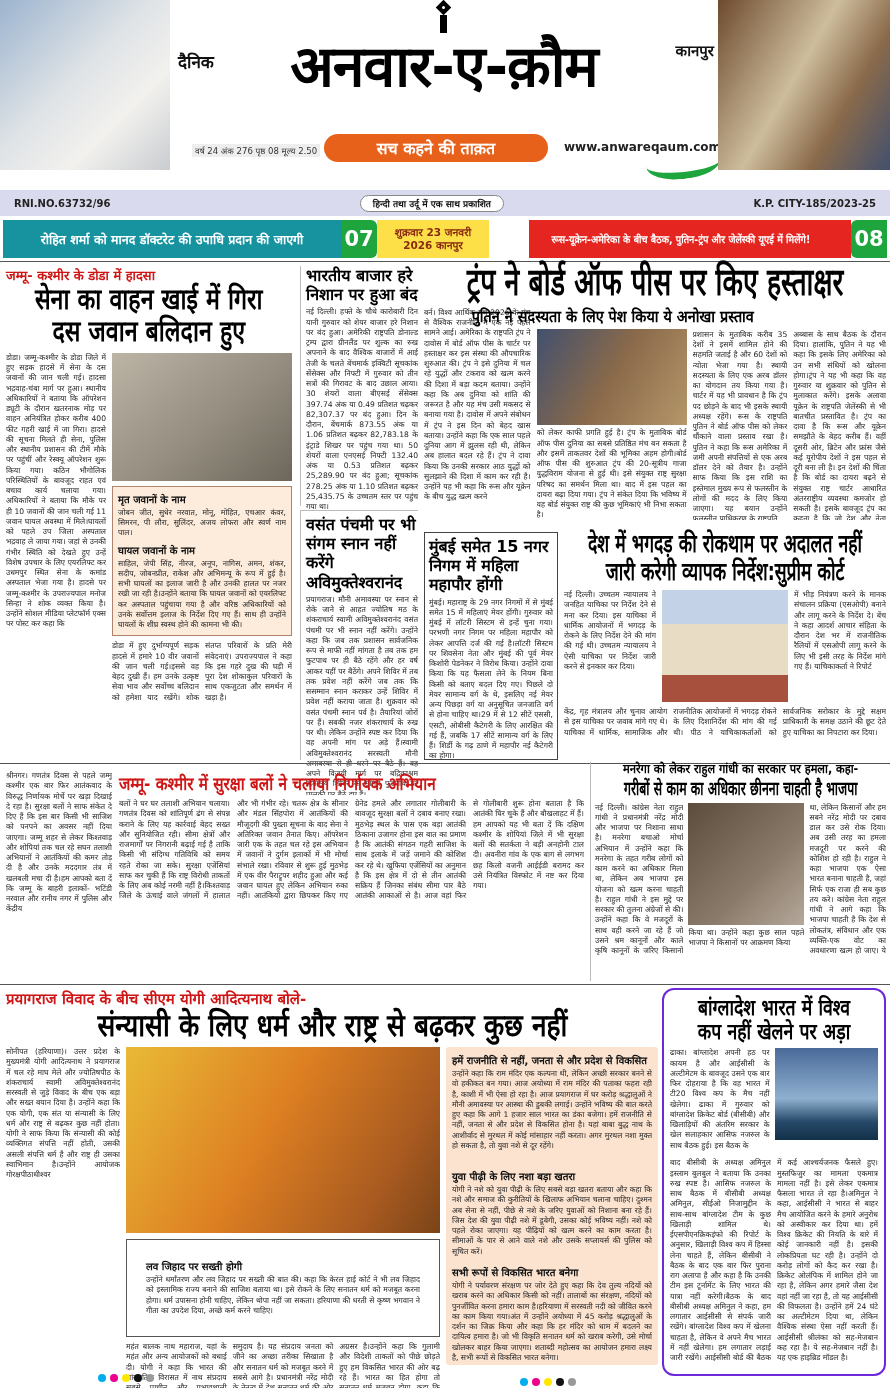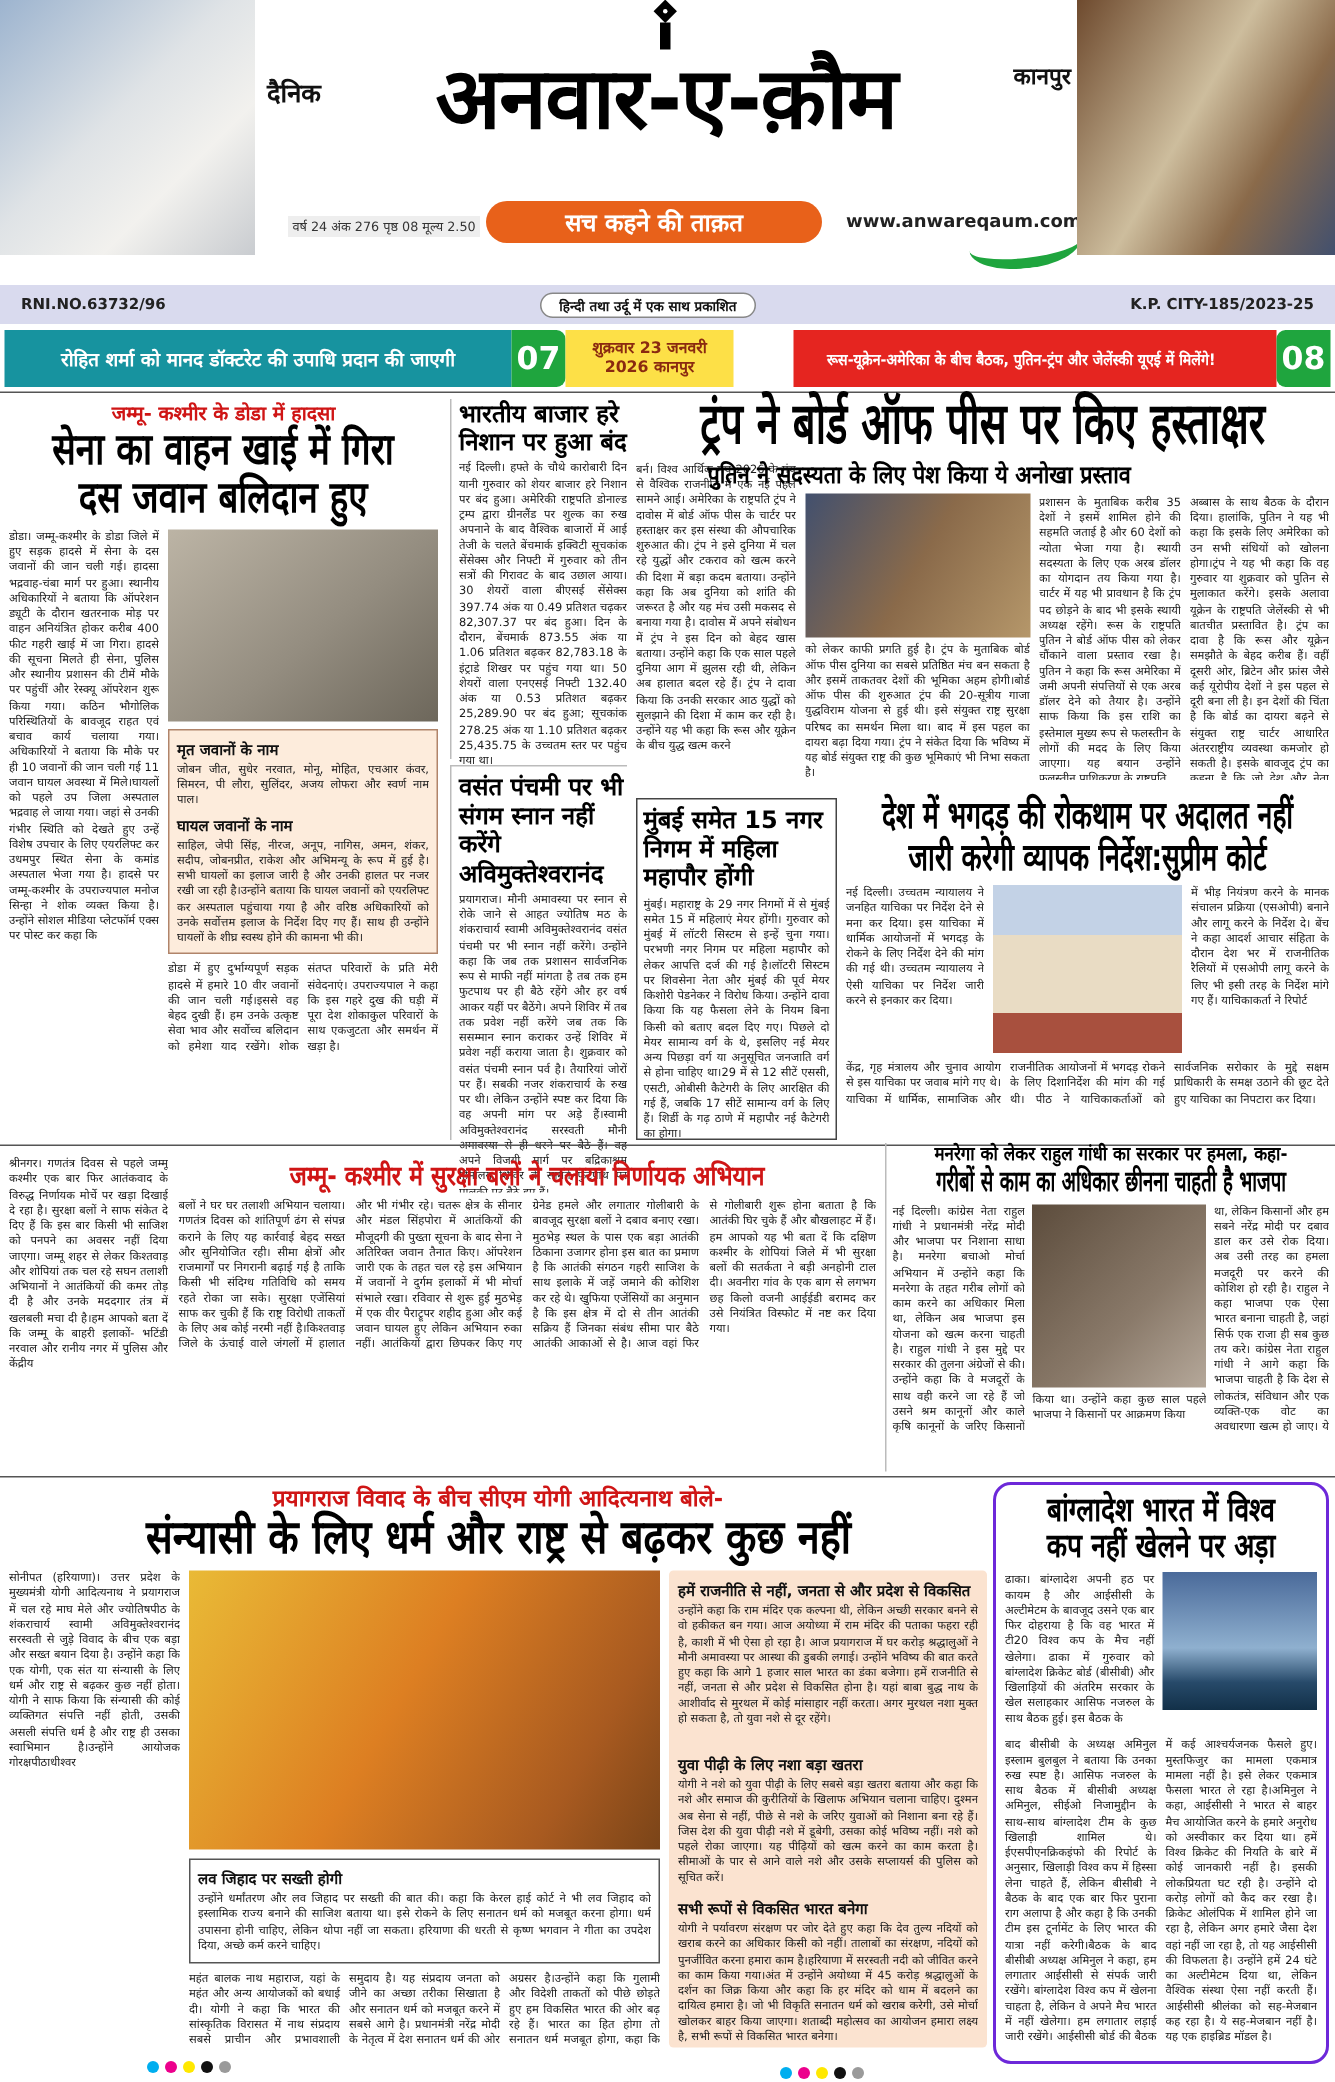--- a/index.html
+++ b/index.html
@@ -12,21 +12,21 @@
   .c3{column-count:3;column-gap:6px;}
   .c4{column-count:4;column-gap:7px;}
   .hl{font-weight:bold;color:#000;line-height:1.1;text-align:center;}
   .cx{display:block;white-space:nowrap;font-weight:bold;}
   .cx65{width:153.8%;margin-left:-26.9%;transform:scaleX(.65);}
   .cx70{width:142.9%;margin-left:-21.45%;transform:scaleX(.70);}
   .cx75{width:133.3%;margin-left:-16.65%;transform:scaleX(.75);}
   .cx80{width:125%;margin-left:-12.5%;transform:scaleX(.80);}
   .cx85{width:117.6%;margin-left:-8.8%;transform:scaleX(.85);}
   .cx90{width:111.1%;margin-left:-5.55%;transform:scaleX(.90);}
-  .kicker{font-weight:bold;color:#cf1515;text-align:center;}
+  .kicker{font-weight:bold;color:#cf1515;text-align:left;}
   .sect-title{font-weight:bold;font-size:16px;line-height:1.2;color:#000;}
   
   .mast-center{left:172px;top:0;width:544px;height:188px;text-align:center;}
   .logo-icon{position:absolute;left:50%;top:2px;transform:translateX(-50%);width:16px;height:34px;}
   .logo-icon .gem{position:absolute;left:2px;top:0;width:11px;height:11px;background:#000;transform:rotate(45deg);}
   .logo-icon .dot{position:absolute;left:6px;top:4px;width:3px;height:3px;background:#fff;border-radius:50%;}
   .logo-icon .stem{position:absolute;left:4px;top:13px;width:7px;height:18px;background:#000;}
   .np-title{margin-top:38px;font-size:57px;font-weight:bold;letter-spacing:-1px;line-height:1;color:#000;}
   .dainik{position:absolute;left:6px;top:50px;font-size:17px;font-weight:bold;}
   .kanpur{position:absolute;right:2px;top:40px;font-size:15px;font-weight:bold;}
@@ -50,21 +50,21 @@
   .datebox{background:#fde047;color:#8a2a10;font-weight:bold;font-size:10.5px;flex:0 0 112px;display:flex;
            flex-direction:column;justify-content:center;text-align:center;line-height:1.25;}
   .redbox{background:#e52520;color:#fff;font-weight:bold;font-size:10.5px;flex:1;display:flex;
           align-items:center;justify-content:center;text-align:center;padding:0 2px;margin-left:40px;}
   .hrule{border-top:1px solid #555;height:0;}
   .names-box{background:#fdecdc;border:1px solid #b0846a;padding:5px;margin-top:5px;}
   .names-box .nt{font-weight:bold;font-size:10px;margin-bottom:2px;}
   .mum-box{border:1.5px solid #444;padding:4px;box-sizing:border-box;}
   .panel{background:#fbe3d0;padding:6px;border-radius:3px;box-sizing:border-box;}
   .panel .pt{font-weight:bold;font-size:10px;margin:4px 0 2px 0;}
-  .lj-box{border:1.5px solid #555;padding:5px;background:#fff;}
+  .lj-box{border:1.5px solid #555;padding:19px;background:#fff;}
   .lj-box .pt{font-weight:bold;font-size:10px;margin-bottom:2px;}
   .bangla{border:2px solid #6d28d9;border-radius:12px;padding:6px;box-sizing:border-box;background:#fff;}
   .marks{display:flex;gap:4px;}
   .marks i{width:8px;height:8px;border-radius:50%;display:block;}
 </style>
 </head>
 <body>
 
 <div class="page">
 

